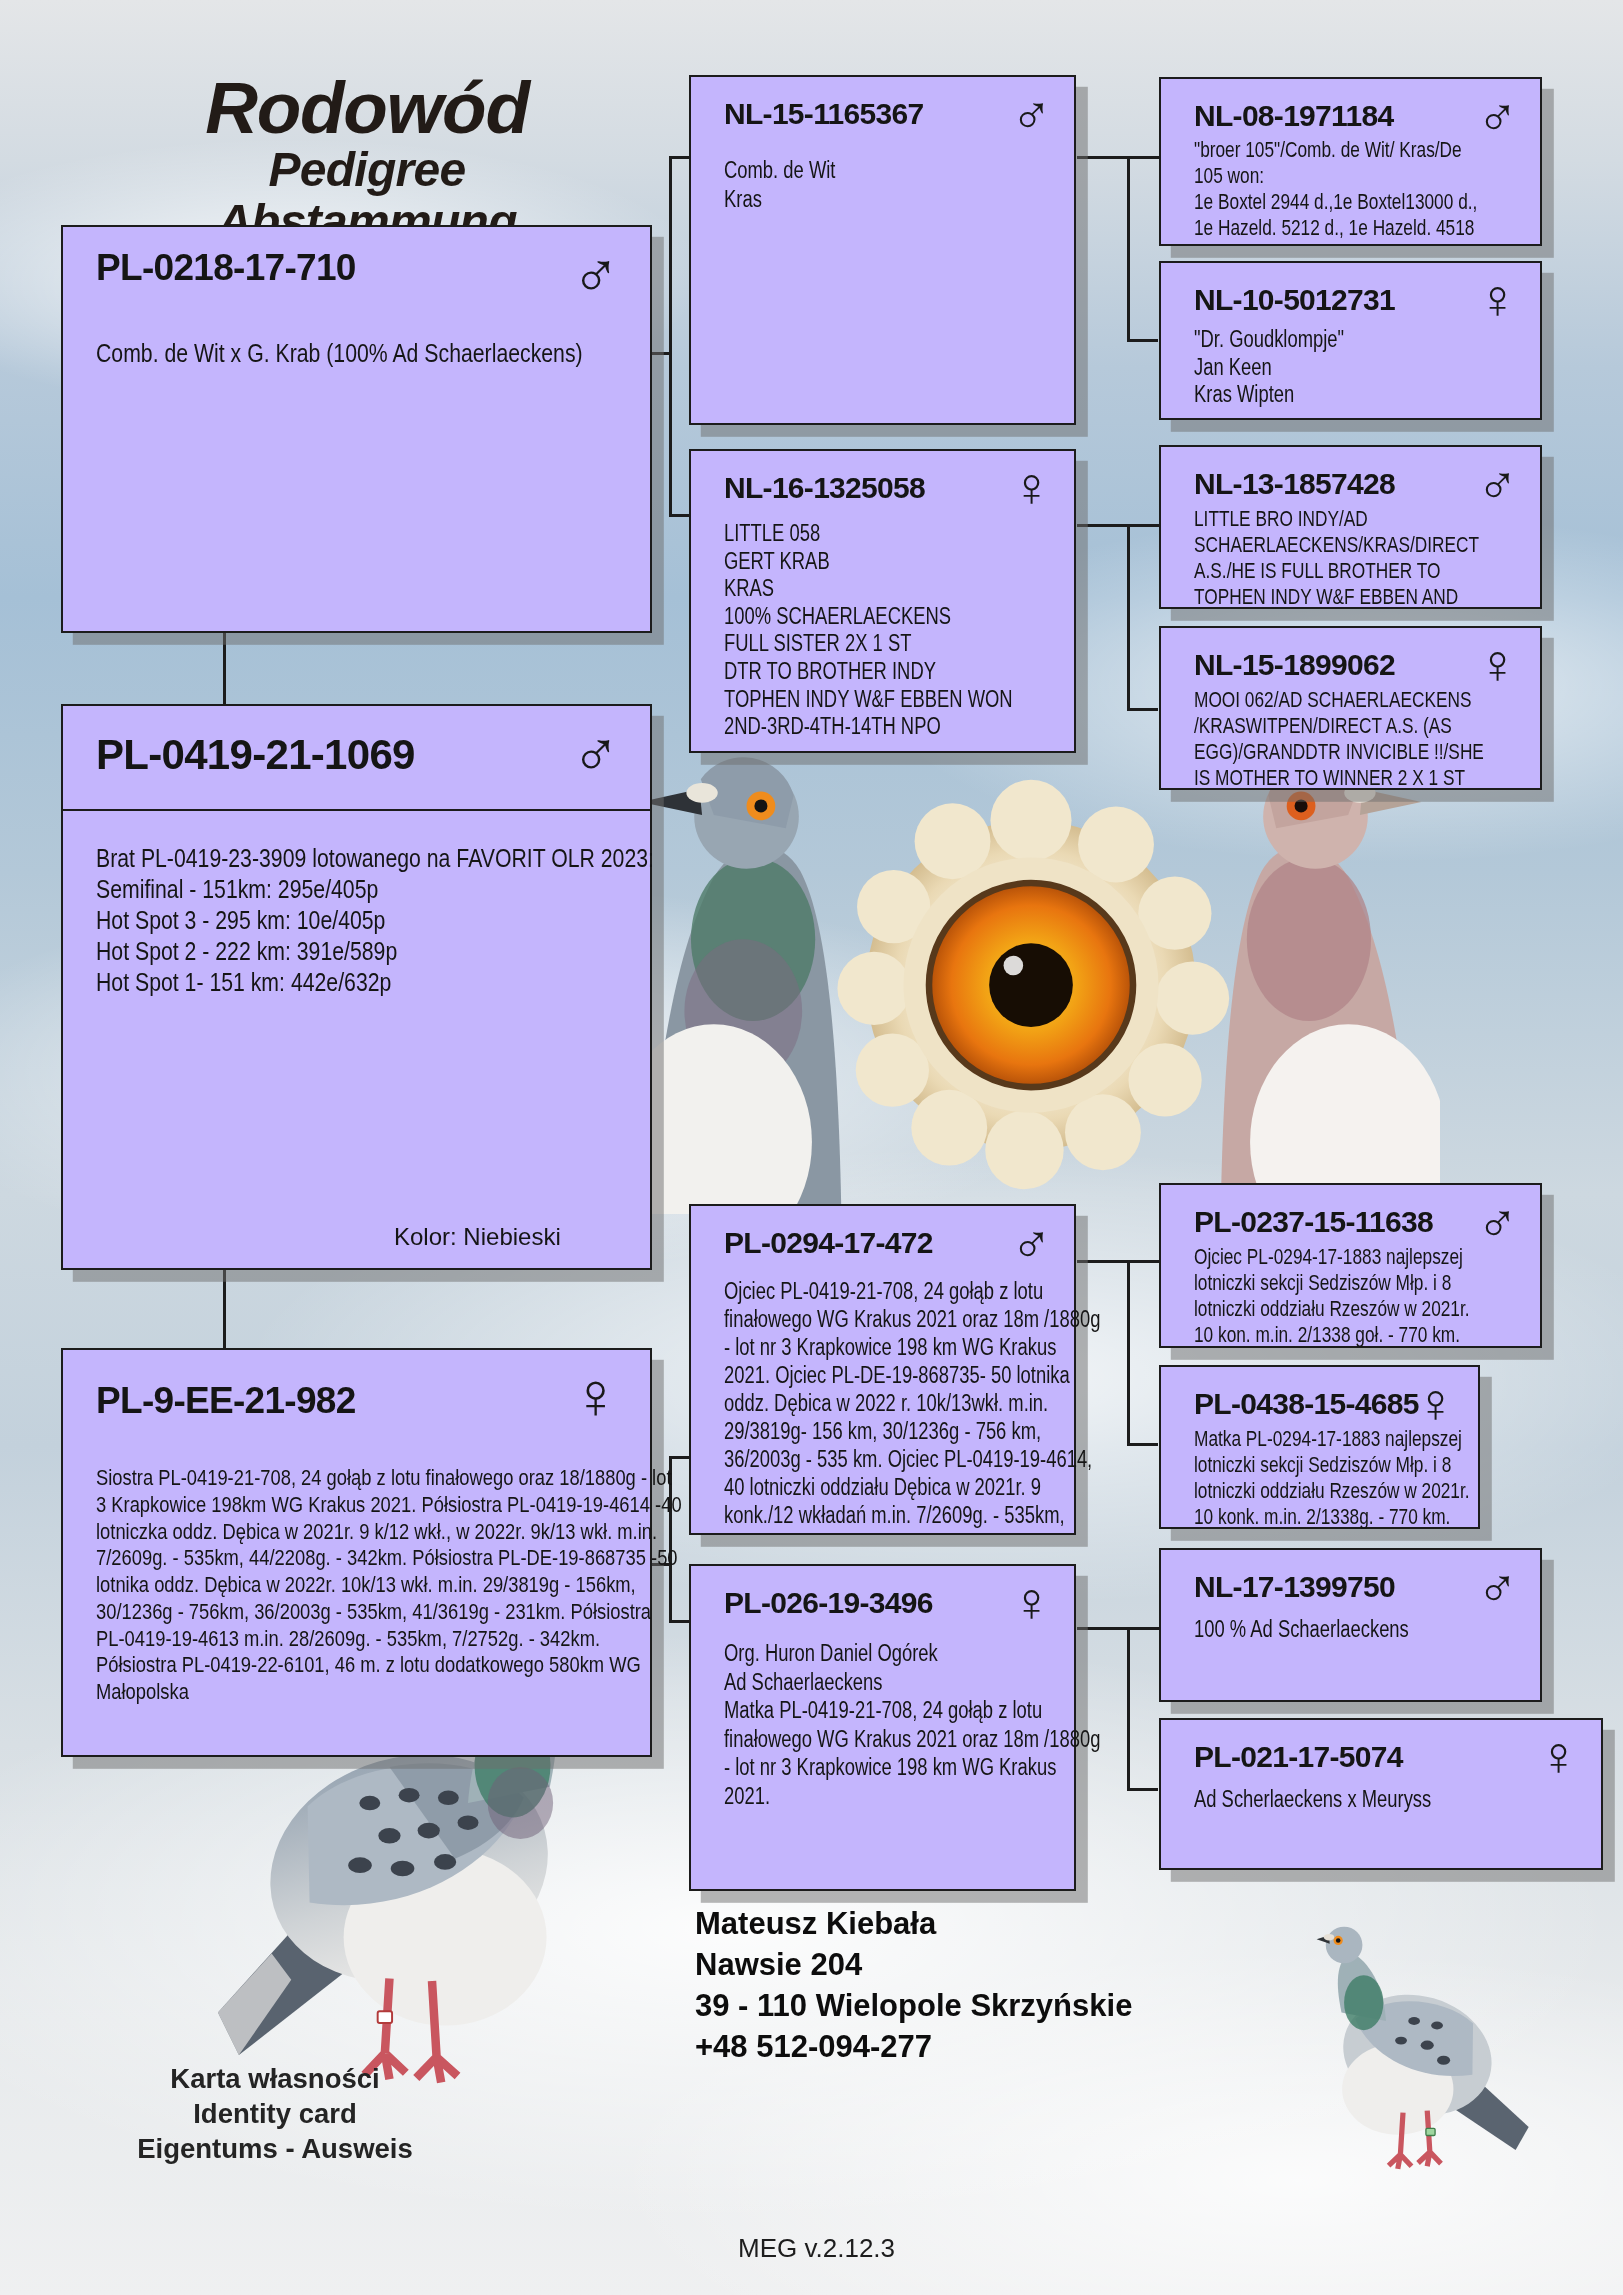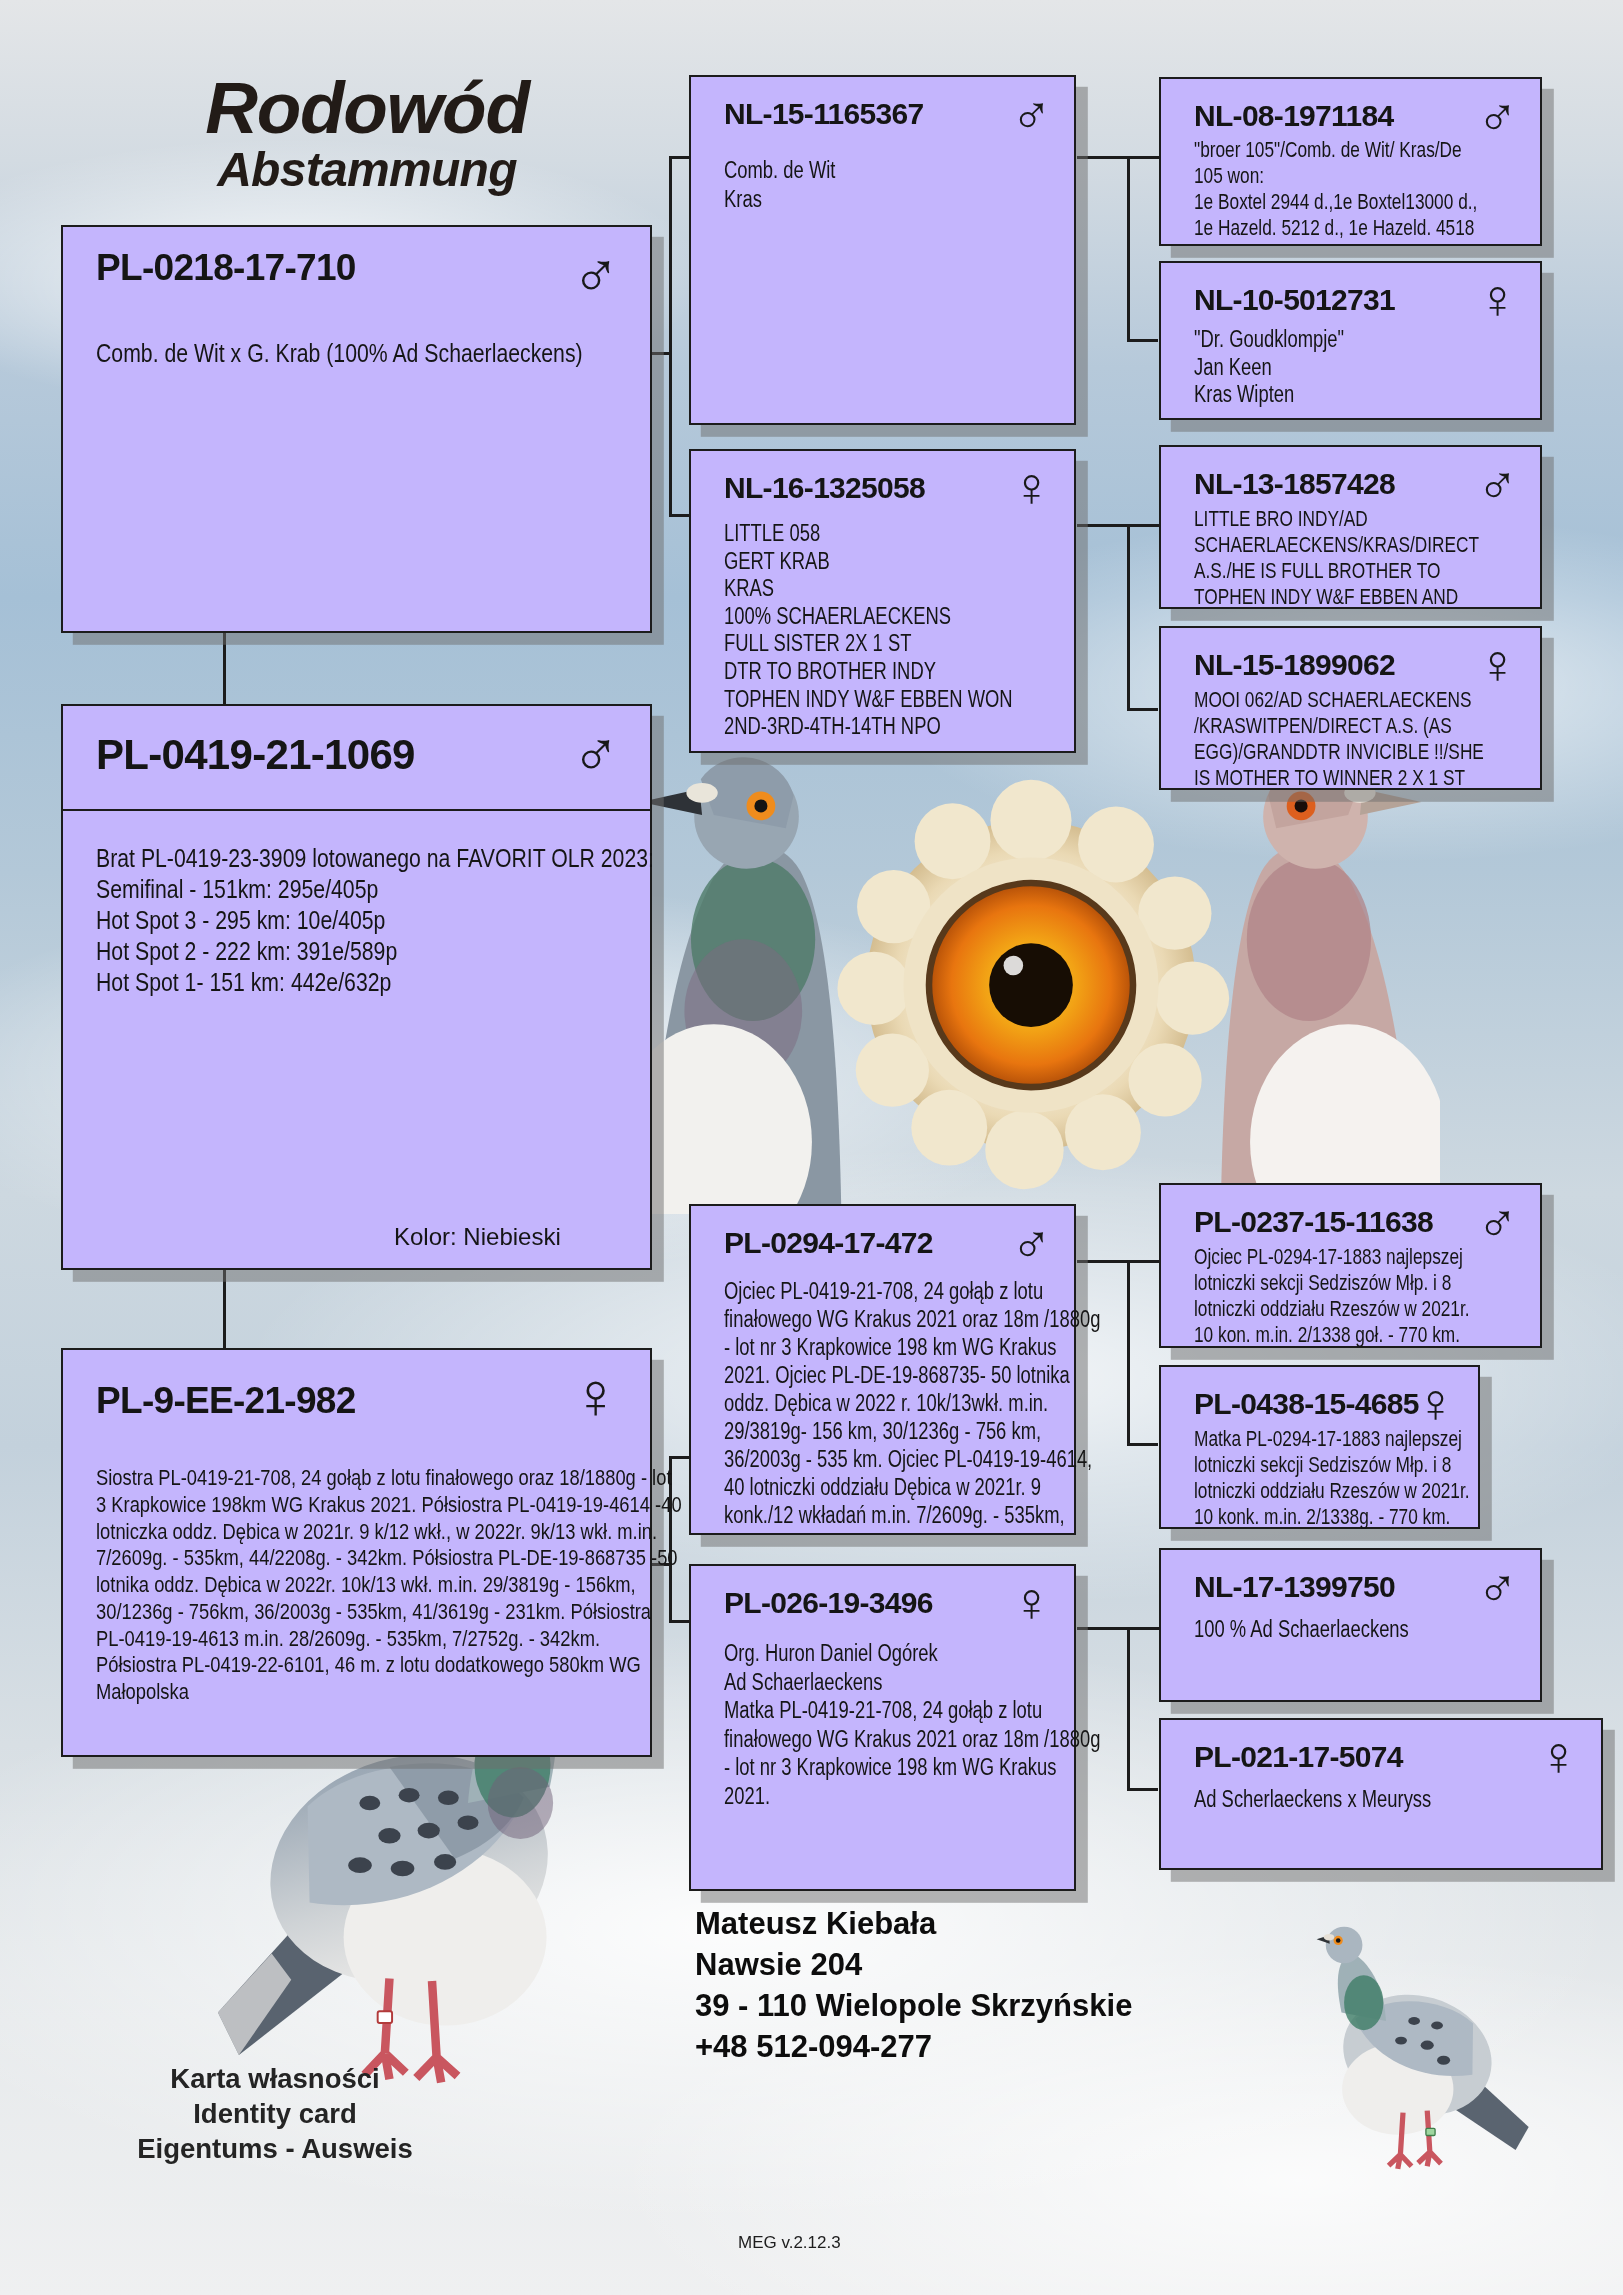--- a/index.html
+++ b/index.html
@@ -37,21 +37,21 @@
   .subject-head{position:absolute;left:0;top:0;right:0;height:103px;border-bottom:2.6px solid #1c1c1c;}
   .color-note{position:absolute;left:331px;bottom:17px;font-size:24px;white-space:nowrap;}
   .cline{position:absolute;background:#1c1c1c;z-index:2;}
   
   #title{position:absolute;left:164px;top:71px;width:406px;text-align:center;z-index:3;color:#221b17;font-style:italic;}
   #title .t1{font-size:73px;font-weight:bold;letter-spacing:-1.3px;line-height:1.0;}
   #title .t2,#title .t3{font-size:48px;font-weight:bold;letter-spacing:-0.7px;line-height:1.08;}
   
   #contact{position:absolute;left:695px;top:1904px;width:550px;z-index:3;font-size:31px;font-weight:bold;line-height:1.32;color:#0d0d0d;white-space:pre-line;}
   #owner-card{position:absolute;left:85px;top:2061px;width:380px;text-align:center;z-index:3;font-size:27.5px;font-weight:bold;line-height:1.28;color:#242424;white-space:pre-line;}
-  #version{position:absolute;left:738px;top:2233px;z-index:3;font-size:17px;color:#1d1d1d;}
+  #version{position:absolute;left:738px;top:2233px;z-index:3;font-size:26px;color:#1d1d1d;}
   .illus{position:absolute;z-index:1;}
 </style>
 </head>
 <body>
 
 <div id="page">
   <div id="sky"></div>
 
   <svg class="illus" style="left:622px;top:717px;" width="818" height="497" viewBox="0 0 1250 760">
     <defs>
@@ -208,20 +208,21 @@
   <div class="cline" style="left:669px;top:1620px;width:23px;height:2.6px"></div>
   <div class="cline" style="left:1077px;top:1260px;width:82px;height:2.6px"></div>
   <div class="cline" style="left:1127px;top:1260px;width:2.6px;height:186px"></div>
   <div class="cline" style="left:1127px;top:1443px;width:31px;height:2.6px"></div>
   <div class="cline" style="left:1077px;top:1627px;width:82px;height:2.6px"></div>
   <div class="cline" style="left:1127px;top:1627px;width:2.6px;height:164px"></div>
   <div class="cline" style="left:1127px;top:1788px;width:31px;height:2.6px"></div>
 
   <div id="title">
     <div class="t1">Rodowód</div>
+    <div class="t2">Pedigree</div>
     <div class="t3">Abstammung</div>
   </div>
 
   <div class="pbox" style="left:61px;top:225px;width:591px;height:408px">
     <div class="ring lg">PL-0218-17-710</div>
     <div class="sex lg">♂</div>
     <div class="body body-lg">Comb. de Wit x G. Krab (100% Ad Schaerlaeckens)</div>
   </div>
 
   <div class="pbox" style="left:61px;top:704px;width:591px;height:566px">

